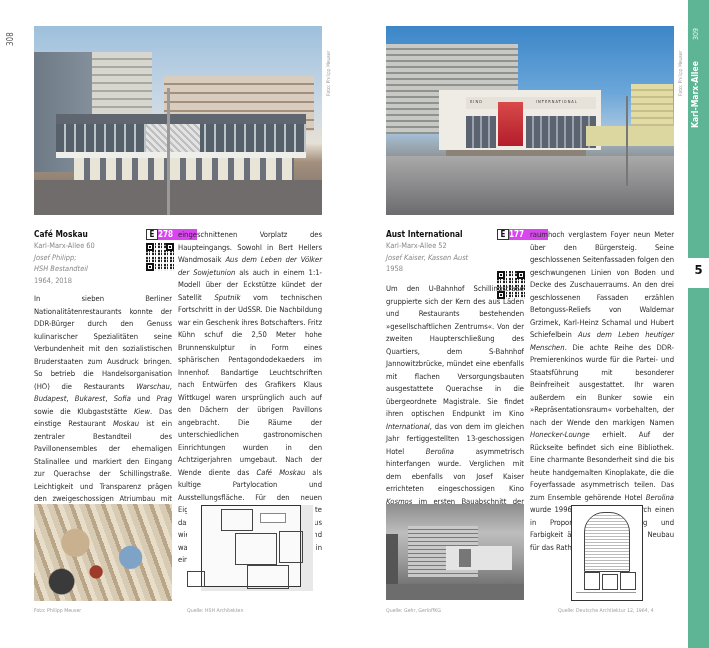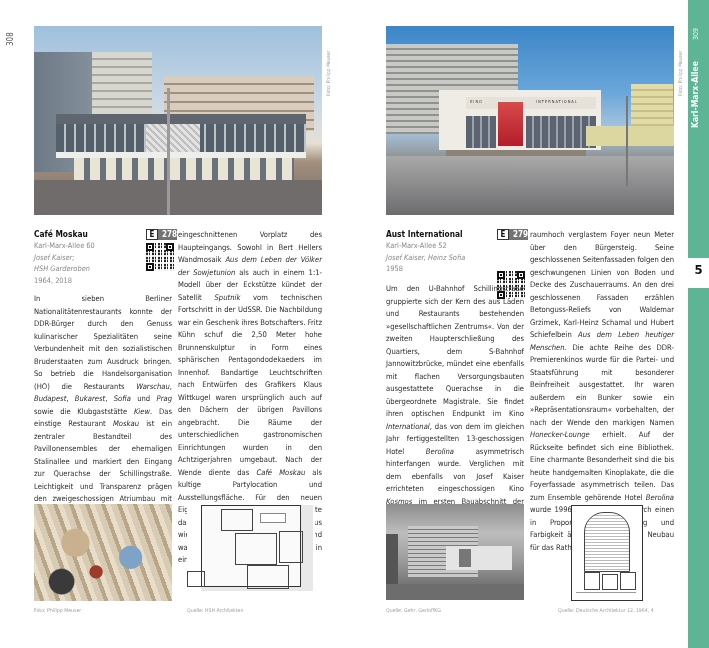--- a/index.html
+++ b/index.html
@@ -14,21 +14,21 @@
   .sky2 { background:linear-gradient(180deg,#3c86c8 0%,#6aa6d9 35%,#a9c6df 55%,#8a8c8a 72%,#6c6d70 100%); }
   .bldg { position:absolute; }
   .title { font-weight:bold; font-size:8.3px; color:#111; }
   .meta { font-size:7.4px; color:#8a8a8a; line-height:11.5px; }
   .meta i { font-style:italic; }
   .body-text { font-size:7.6px; line-height:12.5px; text-align:justify; color:#2b2b2b;
                hyphens:auto; }
   .body-text i { font-style:italic; }
   .badge { display:flex; height:11px; font-size:8px; font-weight:bold; }
   .badge .e { width:10px; text-align:center; border:1px solid #333; line-height:9px; color:#111; background:#fff; }
-  .badge .n { width:19px; text-align:right; background:#737373; color:#fff; line-height:11px; }
+  .badge .n { width:39px; text-align:left; background:#d946ef; color:#fff; line-height:11px; }
   .qr { width:28px; height:28px;
         background:
           repeating-linear-gradient(90deg, #222 0 2px, #fff 2px 3px, #222 3px 4px, #fff 4px 6px),
           #fff; position:relative; }
   .qr::before { content:""; position:absolute; inset:0;
         background:repeating-linear-gradient(0deg, rgba(255,255,255,.9) 0 2px, transparent 2px 4px, rgba(255,255,255,.6) 4px 5px, transparent 5px 7px); }
   .qr .c { position:absolute; width:8px; height:8px; border:2px solid #111; background:#fff; box-sizing:border-box; z-index:2; }
   .qr .c::after { content:""; position:absolute; left:1px; top:1px; width:2px; height:2px; background:#111; }
   .caption { font-size:5.2px; color:#a0a0a0; }
   .side { left:688px; top:0; width:21px; height:648px; background:#5db596; }
@@ -55,22 +55,22 @@
   <div class="bldg" style="left:22px;top:126px;width:250px;height:6px;background:#eeeeea;"></div>
   <div class="bldg" style="left:40px;top:132px;width:220px;height:22px;background:repeating-linear-gradient(90deg,#e9e5d6 0 10px,#6b717a 10px 16px);"></div>
   <div class="bldg" style="left:0;top:154px;width:288px;height:35px;background:#6f6c6b;"></div>
   <div class="bldg" style="left:133px;top:62px;width:3px;height:127px;background:#9a9a9a;"></div>
 </div>
 <div class="abs credit-v" style="left:325px;top:26px;height:70px;transform:rotate(180deg);">Foto: Philipp Meuser</div>
 
 <div class="abs title" style="left:34px;top:229px;">Café Moskau</div>
 <div class="abs meta" style="left:34px;top:240px;">
   <div>Karl-Marx-Allee 60</div>
-  <div><i>Josef Kaiser;</i></div>
-  <div><i>HSH Garderoben</i></div>
+  <div><i>Josef Philipp;</i></div>
+  <div><i>HSH Bestandteil</i></div>
   <div>1964, 2018</div>
 </div>
 <div class="abs badge" style="left:146px;top:229px;">
   <span class="e">E</span>
   <span class="n">278</span>
 </div>
 <div class="abs qr" style="left:146px;top:243px;">
   <span class="c" style="left:0;top:0"></span>
     <span class="c" style="right:0;top:0"></span>
     <span class="c" style="left:0;bottom:0"></span>
@@ -116,26 +116,26 @@
   <div class="bldg" style="left:0;top:130px;width:288px;height:59px;background:linear-gradient(180deg,#a9a9a9,#6c6c6f);"></div>
   <div class="bldg" style="left:240px;top:70px;width:2px;height:90px;background:#777;"></div>
   <div class="abs" style="left:84px;top:73px;font-size:4px;letter-spacing:1px;color:#333;">KINO</div>
   <div class="abs" style="left:150px;top:73px;font-size:4px;letter-spacing:1px;color:#333;">INTERNATIONAL</div>
 </div>
 <div class="abs credit-v" style="left:677px;top:26px;height:70px;transform:rotate(180deg);">Foto: Philipp Meuser</div>
 
 <div class="abs title" style="left:386px;top:229px;">Aust International</div>
 <div class="abs meta" style="left:386px;top:240px;">
   <div>Karl-Marx-Allee 52</div>
-  <div><i>Josef Kaiser, Heinz Sofia</i></div>
+  <div><i>Josef Kaiser, Kassen Aust</i></div>
   <div>1958</div>
 </div>
 <div class="abs badge" style="left:497px;top:229px;">
   <span class="e">E</span>
-  <span class="n">279</span>
+  <span class="n">177</span>
 </div>
 <div class="abs qr" style="left:497px;top:243px;">
   <span class="c" style="left:0;top:0"></span>
     <span class="c" style="right:0;top:0"></span>
     <span class="c" style="left:0;bottom:0"></span>
 </div>
 
 <div class="abs body-text" style="left:386px;top:283px;width:138px;">
   Um den U-Bahnhof Schillingstraße gruppierte sich der Kern des aus Läden und Restaurants bestehenden »gesellschaftlichen Zentrums«. Von der zweiten Haupterschließung des Quartiers, dem S-Bahnhof Jannowitzbrücke, mündet eine ebenfalls mit flachen Versorgungsbauten ausgestattete Querachse in die übergeordnete Magistrale. Sie findet ihren optischen Endpunkt im Kino <i>International</i>, das von dem im gleichen Jahr fertiggestellten 13-geschossigen Hotel <i>Berolina</i> asymmetrisch hinterfangen wurde. Verglichen mit dem ebenfalls von Josef Kaiser errichteten eingeschossigen Kino <i>Kosmos</i> im ersten Bauabschnitt der Allee gebärdet sich das <i>International</i> deutlich monumentaler. Über dem niedrigen Sockel für Kassen und Garderoben kragt der kubische Saalkörper mit vorgelagertem,
 </div>

